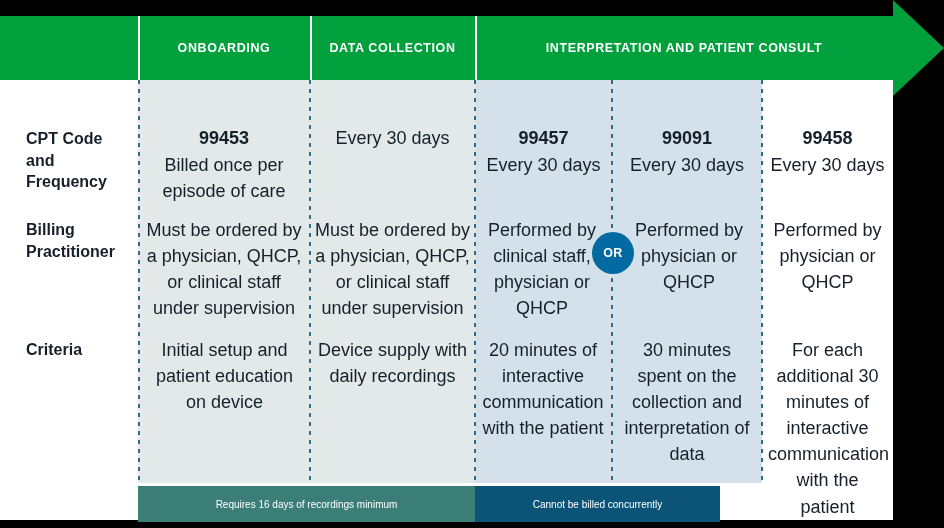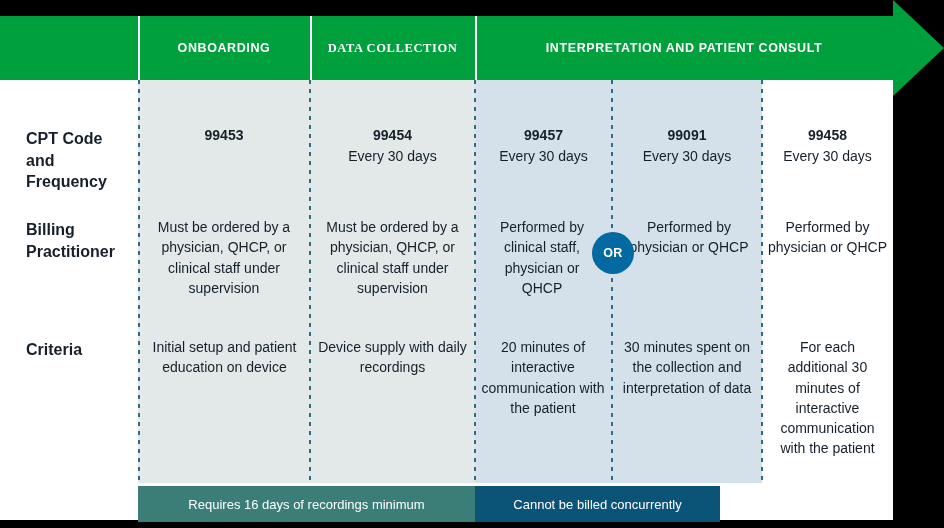--- a/index.html
+++ b/index.html
@@ -101,21 +101,21 @@
     font-size: 16px;
     font-weight: bold;
     line-height: 1.35;
   }
 
   
   .cell {
     position: absolute;
     text-align: center;
     color: #16202a;
-    font-size: 14px;
+    font-size: 18px;
     line-height: 1.45;
   }
   .cell .code {
     font-weight: bold;
     display: block;
     margin-bottom: 1px;
   }
   .cell .freq { display: block; }
 
   
@@ -138,21 +138,21 @@
 
   
   .footer-bar {
     position: absolute;
     top: 486px;
     height: 36px;
     display: flex;
     align-items: center;
     justify-content: center;
     color: #ffffff;
-    font-size: 13px;
+    font-size: 10px;
     white-space: nowrap;
   }
   .footer-bar.teal { background: #3b7e77; }
   .footer-bar.navy { background: #0c5378; }
 </style>
 </head>
 <body>
 
 <div id="root">
 
@@ -170,32 +170,32 @@
   <div class="vdot" style="left:611px;"></div>
   <div class="vdot" style="left:761px;"></div>
 
   <div class="arrow-band"></div>
   <div class="arrow-head"></div>
   <div class="arrow-sep" style="left:138px;"></div>
   <div class="arrow-sep" style="left:310px;"></div>
   <div class="arrow-sep" style="left:475px;"></div>
 
   <div class="arrow-label" style="left:138px; width:172px;">ONBOARDING</div>
-  <div class="arrow-label" style="left:310px; width:165px;font-family:Liberation Serif, serif;">DATA COLLECTION</div>
+  <div class="arrow-label" style="left:310px; width:165px;">DATA COLLECTION</div>
   <div class="arrow-label" style="left:475px; width:418px;">INTERPRETATION AND PATIENT CONSULT</div>
 
   <div class="row-label" style="top:128px;">CPT Code and Frequency</div>
   <div class="row-label" style="top:219px;">Billing Practitioner</div>
   <div class="row-label" style="top:339px;">Criteria</div>
 
   <div class="cell" style="left:142px; top:125px; width:164px;">
     <span class="code">99453</span>
+    <span class="freq">Billed once per episode of care</span>
   </div>
   <div class="cell" style="left:314px; top:125px; width:157px;">
-    <span class="code">99454</span>
     <span class="freq">Every 30 days</span>
   </div>
   <div class="cell" style="left:479px; top:125px; width:129px;">
     <span class="code">99457</span>
     <span class="freq">Every 30 days</span>
   </div>
   <div class="cell" style="left:616px; top:125px; width:142px;">
     <span class="code">99091</span>
     <span class="freq">Every 30 days</span>
   </div>

